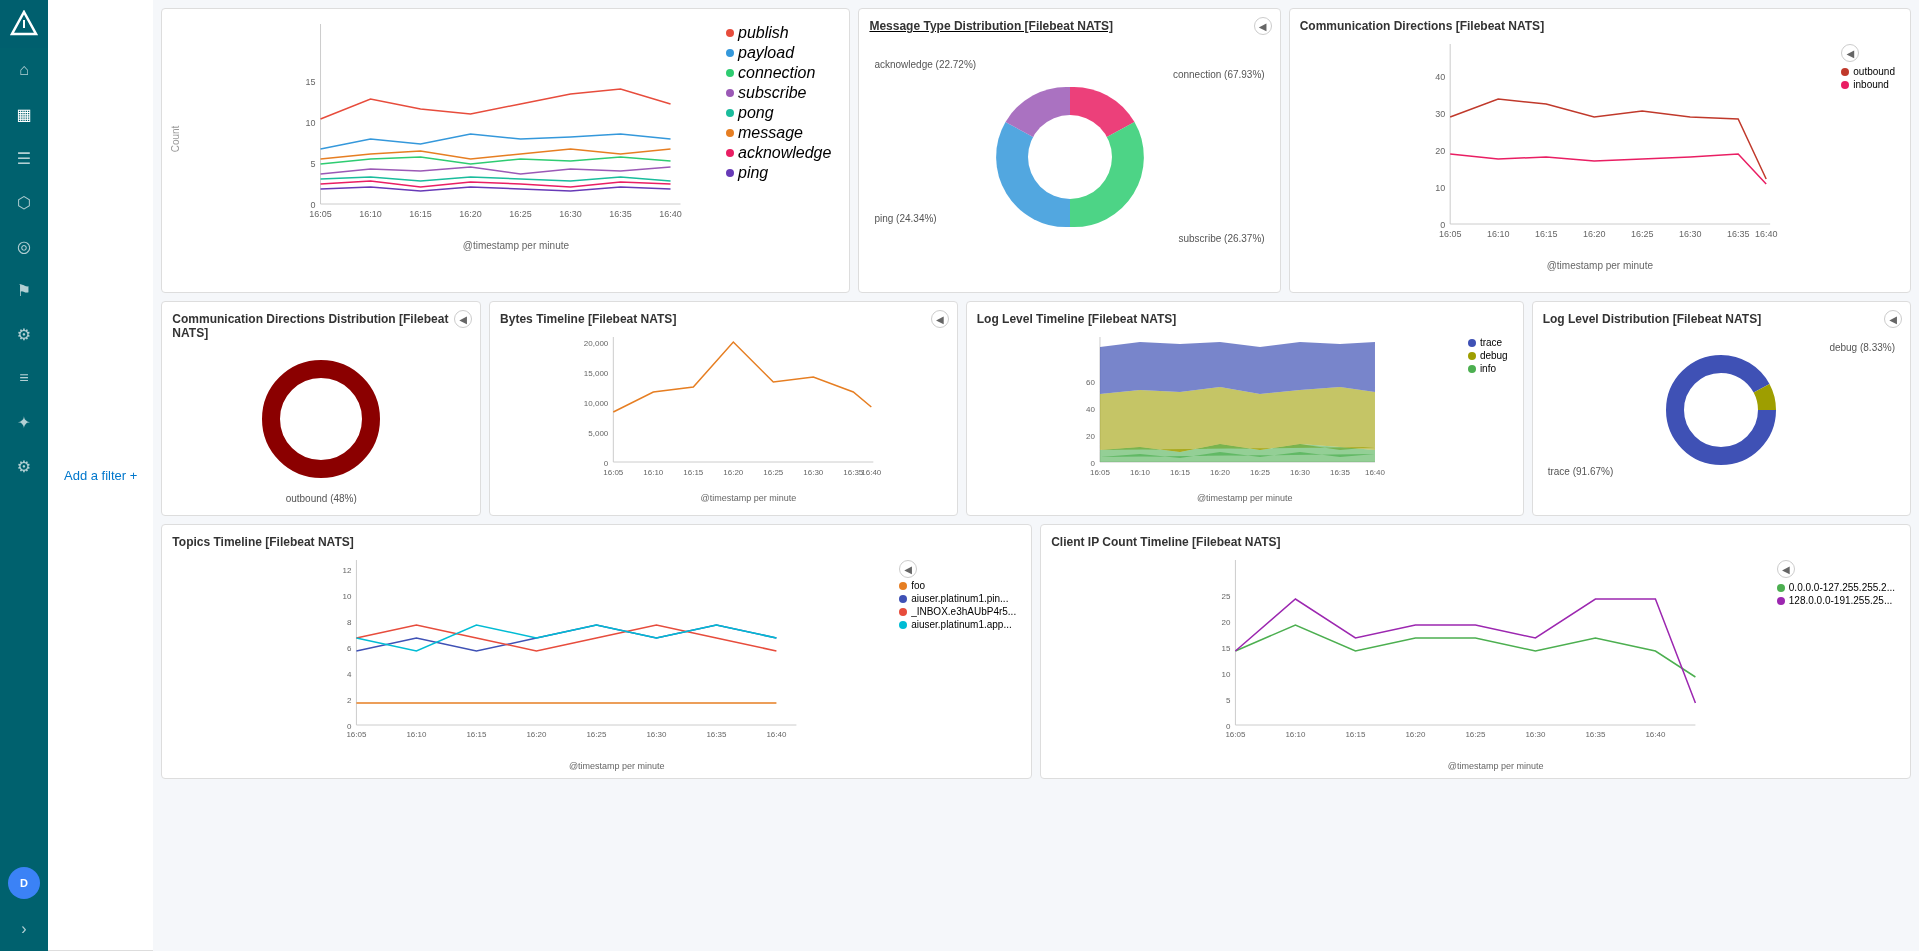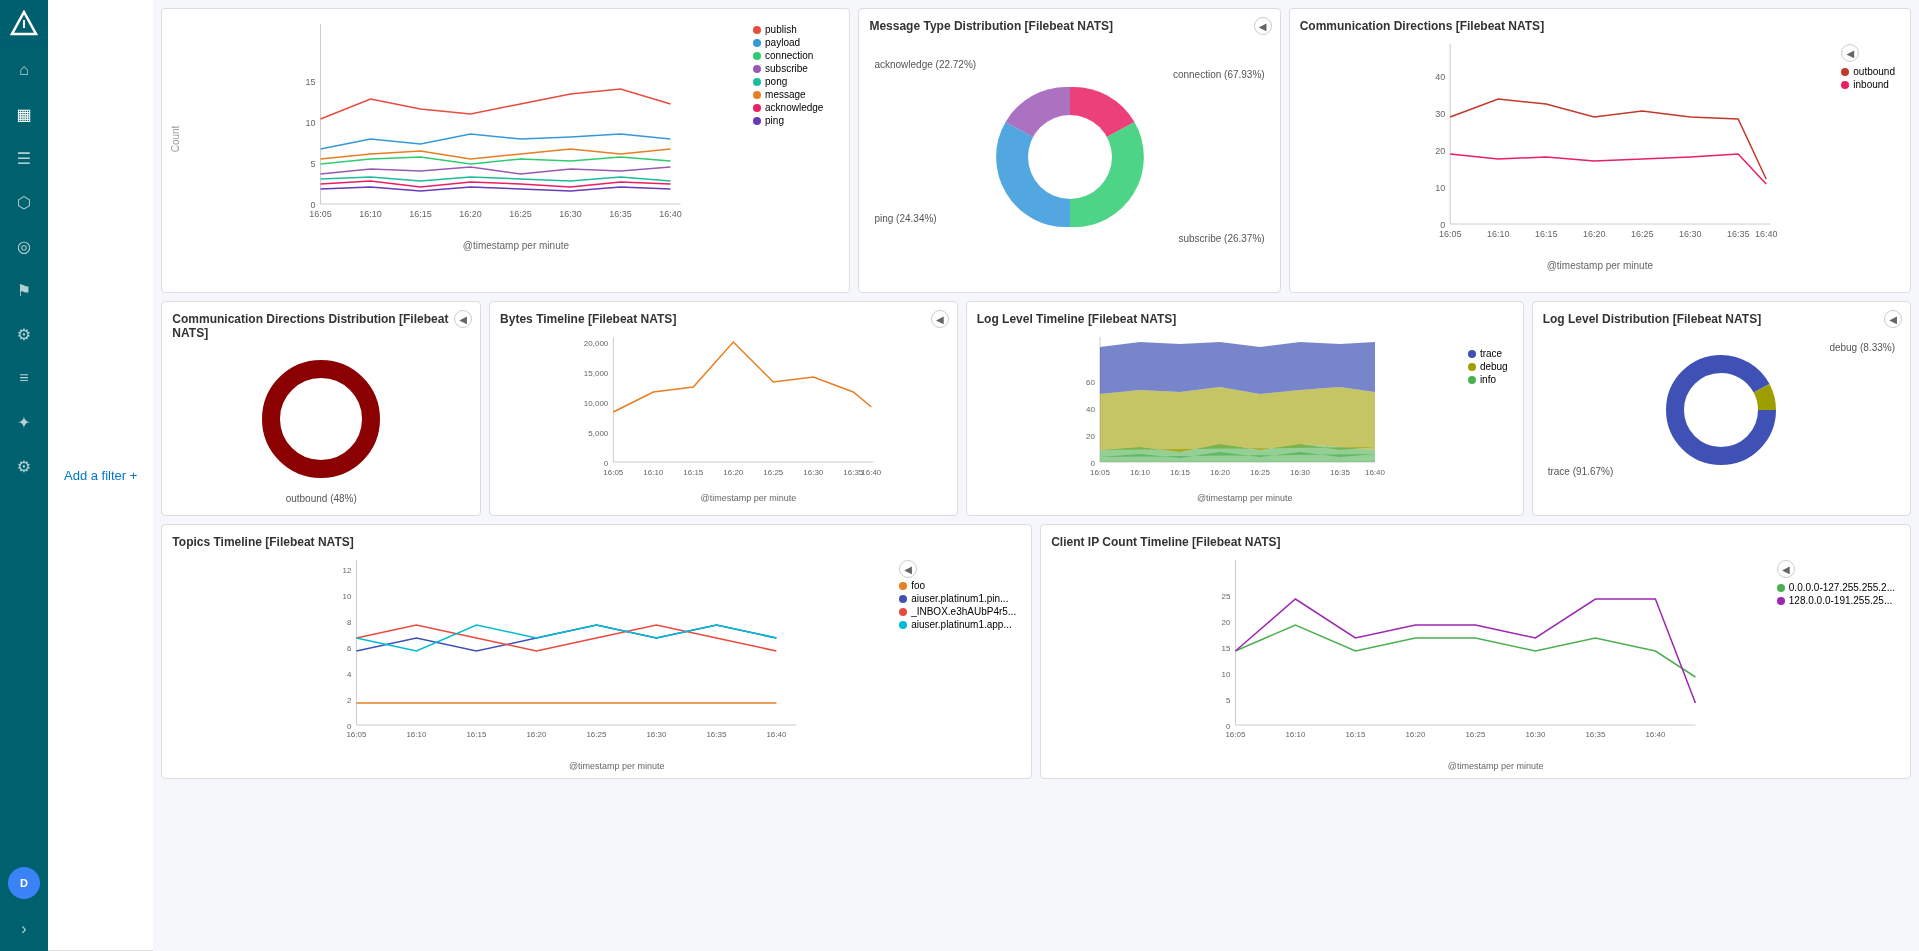--- a/index.html
+++ b/index.html
@@ -189,21 +189,21 @@
 
             <polyline points="40,160 90,158 140,162 190,158 240,160 290,162 340,158 390,162" fill="none" stroke="#1abc9c" stroke-width="1.5"></polyline>
 
             <polyline points="40,140 90,135 140,132 190,140 240,135 290,130 340,135 390,130" fill="none" stroke="#e67e22" stroke-width="1.5"></polyline>
 
             <polyline points="40,165 90,162 140,168 190,163 240,165 290,168 340,163 390,165" fill="none" stroke="#e91e63" stroke-width="1.5"></polyline>
 
             <polyline points="40,170 90,168 140,172 190,168 240,170 290,172 340,168 390,170" fill="none" stroke="#673ab7" stroke-width="1.5"></polyline>
           </svg>
           
-          <div style="position:absolute;top:5px;right:16px;font-size:10px;">
+          <div style="position:absolute;top:5px;right:8px;font-size:16px;font-style:italic;">
             <div class="legend-item">
                 <span class="legend-dot" style="background:#e74c3c;"></span>
                 <span>publish</span>
               </div>
             <div class="legend-item">
                 <span class="legend-dot" style="background:#3498db;"></span>
                 <span>payload</span>
               </div>
             <div class="legend-item">
                 <span class="legend-dot" style="background:#2ecc71;"></span>
@@ -227,21 +227,21 @@
               </div>
             <div class="legend-item">
                 <span class="legend-dot" style="background:#673ab7;"></span>
                 <span>ping</span>
               </div>
           </div>
           <div class="axis-label" style="margin-left:20px;">@timestamp per minute</div>
         </div>
       </div>
 
-      <div class="panel" style="flex:1.2;">
+      <div class="panel" style="flex:1.2;text-decoration:underline;">
         <div class="panel-title">Message Type Distribution [Filebeat NATS]</div>
         <div class="panel-nav">
           <div class="panel-nav-btn">◀</div>
         </div>
         <div style="position:relative;height:235px;display:flex;align-items:center;justify-content:center;">
           <svg width="220" height="220" viewBox="0 0 220 220">
 
             <path d="M110,110 L110,40 A70,70 0 0,1 174.5,75.1 Z" fill="#e91e63" opacity="0.85"></path>
 
             <path d="M110,110 L174.5,75.1 A70,70 0 0,1 110,180 Z" fill="#2ecc71" opacity="0.85"></path>
@@ -368,21 +368,21 @@
             <polygon points="35,62 75,58 115,60 155,55 195,62 235,58 275,55 310,60 310,10 275,12 235,10 195,15 155,10 115,12 75,10 35,15" fill="#3f51b5" opacity="0.7"></polygon>
             <text x="35" y="143" text-anchor="middle" font-size="8" fill="#666">16:05</text>
             <text x="75" y="143" text-anchor="middle" font-size="8" fill="#666">16:10</text>
             <text x="115" y="143" text-anchor="middle" font-size="8" fill="#666">16:15</text>
             <text x="155" y="143" text-anchor="middle" font-size="8" fill="#666">16:20</text>
             <text x="195" y="143" text-anchor="middle" font-size="8" fill="#666">16:25</text>
             <text x="235" y="143" text-anchor="middle" font-size="8" fill="#666">16:30</text>
             <text x="275" y="143" text-anchor="middle" font-size="8" fill="#666">16:35</text>
             <text x="310" y="143" text-anchor="middle" font-size="8" fill="#666">16:40</text>
           </svg>
-          <div style="position:absolute;top:16px;right:5px;font-size:10px;">
+          <div style="position:absolute;top:5px;right:5px;font-size:10px;">
             <div class="legend-item">
                 <span class="legend-dot" style="background:#3f51b5;"></span>
                 <span>trace</span>
               </div>
             <div class="legend-item">
                 <span class="legend-dot" style="background:#9e9e00;"></span>
                 <span>debug</span>
               </div>
             <div class="legend-item">
                 <span class="legend-dot" style="background:#4caf50;"></span>

